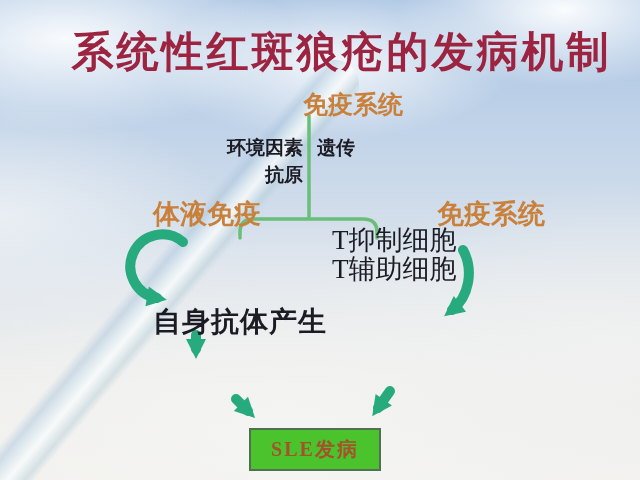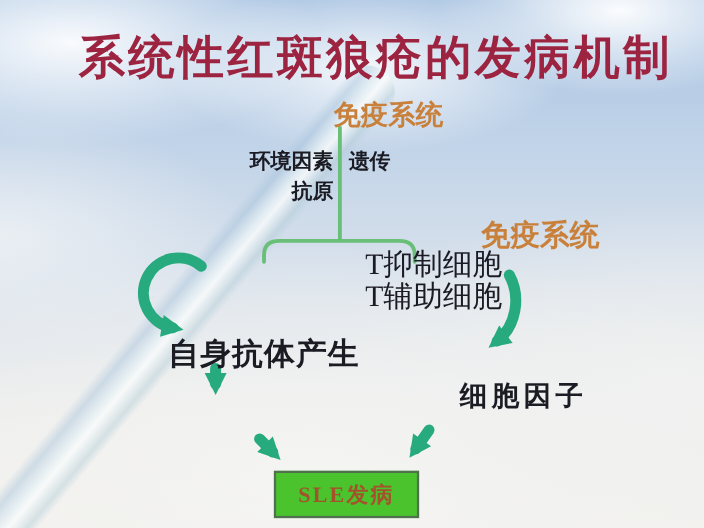--- a/index.html
+++ b/index.html
@@ -74,28 +74,28 @@
   <div class="txt root">免疫系统</div>
 
   <div class="factors fl">
     <div>环境因素</div>
     <div>抗原</div>
   </div>
   <div class="factors fr">
     <div>遗传</div>
   </div>
 
+  <div class="txt branch bl">体液免疫</div>
   <div class="txt branch br">免疫系统</div>
 
 
   <div class="tcells">
     <div>T抑制细胞</div>
     <div>T辅助细胞</div>
   </div>
 
   <div class="txt node auto">自身抗体产生</div>
-  <div class="txt node cytokine">细胞因子</div>
 
   <div class="outcome">
     <span>SLE发病</span>
   </div>
 
 </div>
 
 </body></html>

